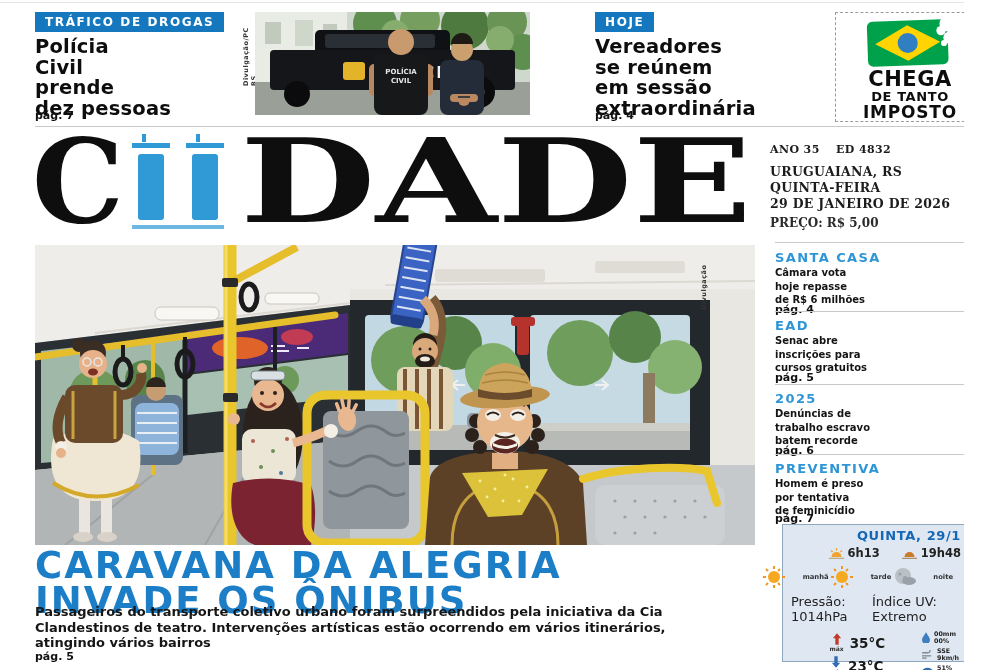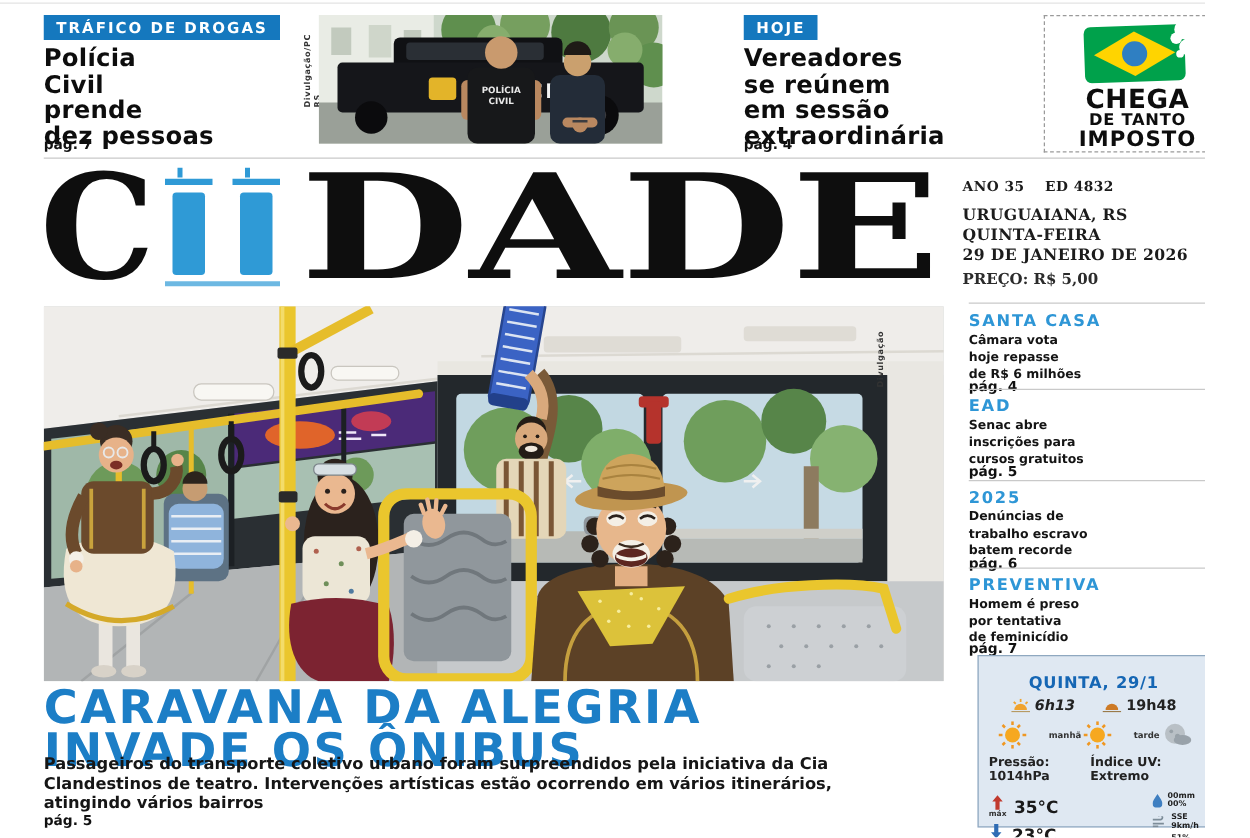--- a/index.html
+++ b/index.html
@@ -23,29 +23,29 @@
   .mast-info{font-family:"DejaVu Serif",serif;font-weight:bold;color:#1c1c1c;}
   .mi-a{font-size:11px;letter-spacing:0.4px;}
   .mi-b{font-size:12.5px;line-height:16px;letter-spacing:0.3px;}
   .mi-c{font-size:12px;color:#2b2b2b;}
   .mainhl{font-size:37px;font-weight:900;letter-spacing:2px;color:#1c7ec6;line-height:36px;}
   .deck{font-size:13px;font-weight:bold;line-height:15.5px;color:#161616;}
   .kicker{color:#2e96d6;font-size:13px;font-weight:900;letter-spacing:1.4px;}
   .side-hl{white-space:pre-line;font-size:10px;font-weight:bold;line-height:13.5px;color:#141414;}
   
   .wbox{background:#dfe8f2;border:1px solid #8fa8c0;box-sizing:border-box;
-        display:flex;flex-direction:column;padding:14px 6px 2px 6px;}
+        display:flex;flex-direction:column;padding:3px 6px 2px 6px;align-items:flex-end;}
   .wtitle{color:#1566b4;font-size:13px;font-weight:900;text-align:center;letter-spacing:0.6px;}
   .wsun{display:flex;justify-content:center;gap:22px;align-items:center;margin-top:3px;}
   .wsun .t{font-size:11.5px;font-weight:900;color:#222;}
   .wrule{height:1px;background:#a9b8c8;margin:3px 0;}
   .wper{display:flex;justify-content:space-around;align-items:flex-end;padding:0 8px;}
   .wper .p{display:flex;align-items:center;gap:16px;}
   .wper .lbl{font-size:6.8px;font-weight:bold;color:#333;}
-  .wpress{display:flex;justify-content:space-between;padding:0 2px;font-size:10px;font-weight:bold;color:#222;}
+  .wpress{display:flex;justify-content:space-between;padding:0 2px;font-size:13px;font-weight:normal;color:#222;}
   .wstats{display:flex;justify-content:space-between;align-items:center;padding:0 2px;gap:37px;}
   .wtemps{display:flex;flex-direction:column;gap:4px;}
   .trow{display:flex;align-items:center;gap:6px;}
   .ticon{display:flex;flex-direction:column;align-items:center;}
   .ticon .lbl{font-size:6px;font-weight:bold;color:#333;}
   .tval{font-size:13.5px;font-weight:900;color:#1a1a1a;}
   .wmini{display:flex;flex-direction:column;gap:3px;}
   .mrow{display:flex;align-items:center;gap:4px;}
   .mvals{display:flex;flex-direction:column;font-size:6.3px;font-weight:bold;line-height:7px;color:#222;}
 </style>
@@ -446,21 +446,21 @@
 
   <div class="abs kicker" style="left:775px;top:461px;">PREVENTIVA</div>
   <div class="abs side-hl" style="left:775px;top:477px;width:170px;">Homem é preso
 por tentativa
 de feminicídio</div>
   <div class="abs pg" style="left:775px;top:512px;">pág. 7</div>
 
   <div class="abs wbox" style="left:782px;top:524px;width:186px;height:138px;">
     <div class="wtitle">QUINTA, 29/1</div>
     <div class="wsun">
-      <span style="display:flex;align-items:center;gap:4px;font-style:italic;">
+      <span style="display:flex;align-items:center;gap:4px;">
         <svg width="15" height="11" viewBox="0 0 15 11">
           <path d="M2.5,9 A5,5 0 0 1 12.5,9 Z" fill="#f0a32e"></path>
           <line x1="7.5" y1="0" x2="7.5" y2="2.5" stroke="#f0a32e" stroke-width="1.4"></line>
           <line x1="2" y1="2.5" x2="3.6" y2="4" stroke="#f0a32e" stroke-width="1.4"></line>
           <line x1="13" y1="2.5" x2="11.4" y2="4" stroke="#f0a32e" stroke-width="1.4"></line>
           <line x1="0" y1="10.3" x2="15" y2="10.3" stroke="#b79a63" stroke-width="1"></line>
         </svg>
         <span class="t">6h13</span>
       </span>
       <span style="display:flex;align-items:center;gap:4px;">

